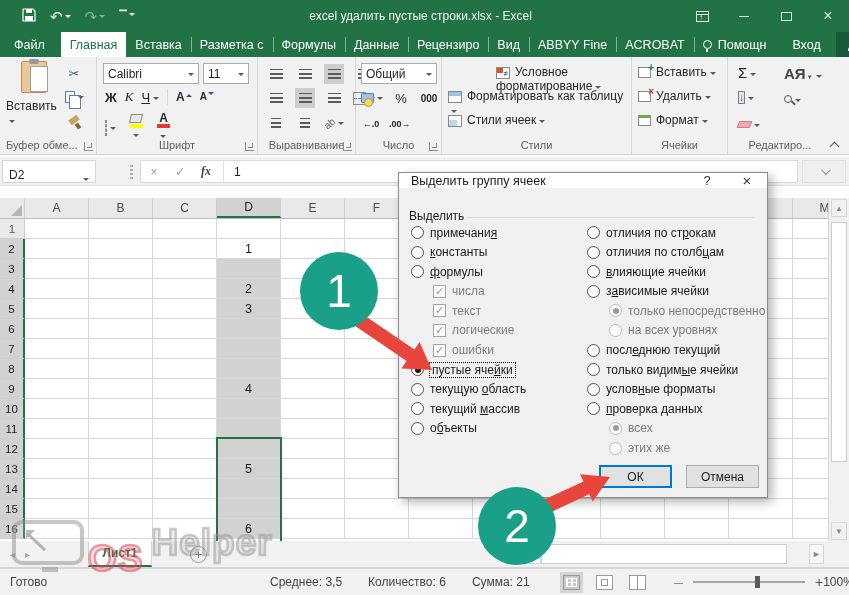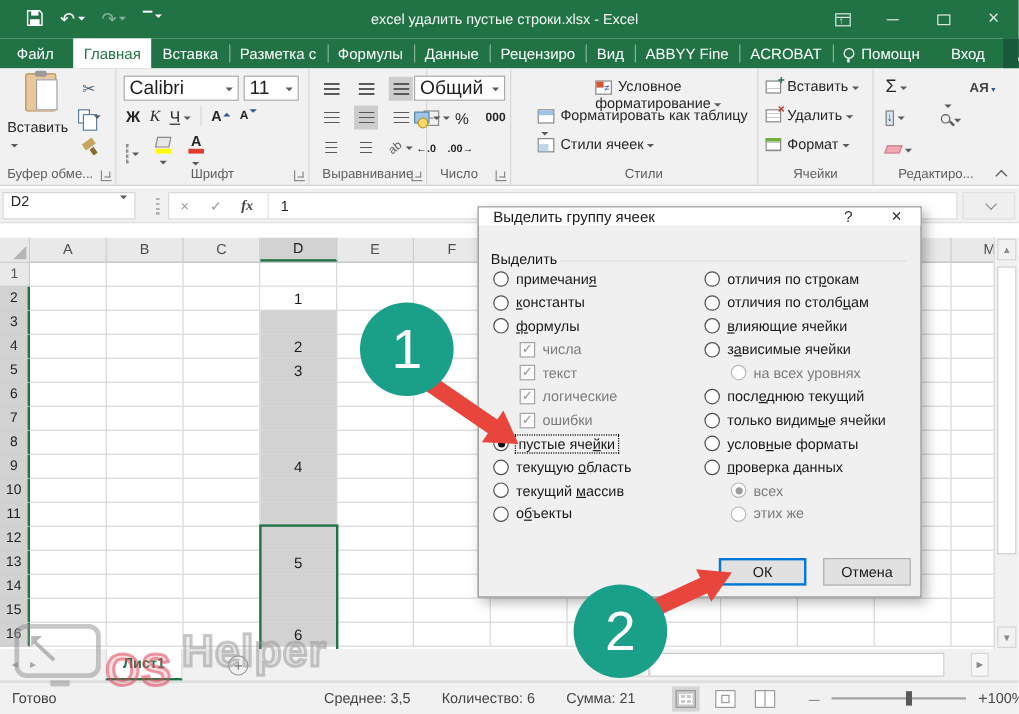--- a/index.html
+++ b/index.html
@@ -36,21 +36,21 @@
   .person-ic::before { content:""; position:absolute; left:3px; top:0; width:5px; height:5px; border:1.2px solid #fff; border-radius:50%; }
   .person-ic::after { content:""; position:absolute; left:1px; top:6px; width:9px; height:5px; border:1.2px solid #fff; border-bottom:none; border-radius:6px 6px 0 0; }
 
   
   .ribbon { position:absolute; left:0; top:57px; width:849px; height:98px; background:#f1f1f1; border-bottom:1px solid #d2d0ce; }
   .rgroup { position:absolute; top:0; height:97px; border-right:1px solid #d8d8d8; }
   .glabel { position:absolute; bottom:3px; left:0; right:0; text-align:center; font-size:11px; color:#605e5c; white-space:nowrap; }
   .launcher { position:absolute; bottom:3px; right:3px; width:9px; height:9px; border-left:1px solid #8a8a8a; border-bottom:1px solid #8a8a8a; }
   .launcher::after { content:""; position:absolute; right:1px; top:1px; width:4px; height:4px; border-right:1px solid #8a8a8a; border-bottom:1px solid #8a8a8a; }
   .dd::after { content:""; display:inline-block; width:0; height:0; border:3.5px solid transparent; border-top-color:#5a5a5a; vertical-align:middle; margin-left:3px; transform:translateY(2px); }
-  .combo { background:#fff; border:1px solid #ababab; height:21px; display:flex; align-items:center; padding:0 4px; font-size:16px; color:#1f1f1f; justify-content:space-between; }
+  .combo { background:#fff; border:1px solid #ababab; height:21px; display:flex; align-items:center; padding:0 4px; font-size:12px; color:#1f1f1f; justify-content:space-between; }
   .combo::after { content:""; width:0; height:0; border:3.5px solid transparent; border-top-color:#5a5a5a; transform:translateY(2px); }
   .rbtn { display:inline-flex; align-items:center; justify-content:center; height:20px; min-width:20px; color:#262626; }
   .pressed { background:#cdcdcd; }
   
   .paste { position:absolute; left:6px; top:4px; width:56px; height:78px; display:flex; flex-direction:column; align-items:center; }
   .clipboard { width:26px; height:32px; background:#e8c89a; border:1px solid #b98e57; border-radius:2px; position:relative; }
   .clipboard::before { content:""; position:absolute; left:7px; top:-3px; width:10px; height:5px; background:#9a9a9a; border-radius:2px; }
   .clipboard::after { content:""; position:absolute; left:8px; top:4px; width:16px; height:24px; background:#fff; border:1px solid #a0a0a0; }
   .scissors-ic::before { content:"✂"; font-size:13px; color:#4a6785; }
   .copy-ic { width:10px; height:12px; border:1px solid #5f7d9c; background:#fff; position:relative; }
@@ -75,28 +75,28 @@
   .styl-ic.ft::before { content:""; position:absolute; left:0; top:0; right:0; height:4px; background:#9dc3e6; }
   .styl-ic.cs::before { content:""; position:absolute; left:0; bottom:0; width:8px; height:6px; background:#bdd7ee; }
   .cells-ic { width:13px; height:11px; border:1px solid #8a8a8a; background:repeating-linear-gradient(to bottom,#fff 0 2.5px,#c9c9c9 2.5px 3px); position:relative; }
   .cells-ic.ins::after { content:"+"; position:absolute; right:-4px; top:-6px; color:#217346; font-weight:700; font-size:10px; }
   .cells-ic.del::after { content:"×"; position:absolute; right:-4px; top:-6px; color:#c0392b; font-weight:700; font-size:10px; }
   .cells-ic.fmt::after { content:""; position:absolute; left:-1px; top:-1px; right:-1px; height:3px; background:#70ad47; }
   .fill-ic { width:13px; height:13px; border:1px solid #7f7f7f; background:#dce6f1; text-align:center; font-size:10px; line-height:12px; color:#2b579a; }
   .mag-ic { width:8px; height:8px; border:1.5px solid #5a5a5a; border-radius:50%; position:relative; }
   .mag-ic::after { content:""; position:absolute; left:6px; top:6px; width:5px; height:1.5px; background:#5a5a5a; transform:rotate(45deg); }
   .eraser-ic { width:13px; height:7px; background:#f2a7b3; border:1px solid #c97f8d; transform:skewX(-20deg); }
-  .sort-ic { font-size:11px; font-weight:700; color:#444; line-height:1;margin-left:24px; }
+  .sort-ic { font-size:15px; font-weight:700; color:#444; line-height:1; }
   .sort-ic::after { content:"▼"; font-size:6px; color:#2b579a; margin-left:1px; }
   .collapse-ic { position:absolute; right:10px; bottom:6px; width:8px; height:8px; }
   .collapse-ic::before { content:""; position:absolute; left:0; top:3px; width:6px; height:6px; border-left:1.5px solid #5a5a5a; border-top:1.5px solid #5a5a5a; transform:rotate(45deg); }
 
   
   .fbar { position:absolute; left:0; top:157px; width:849px; height:29px; background:#f1f1f1; border-bottom:1px solid #e1e1e1; }
-  .namebox { position:absolute; left:2px; top:3px; width:111px; height:23px; background:#fff; border:1px solid #d4d4d4; display:flex; align-items:flex-start; padding:0 6px; justify-content:space-between; }
+  .namebox { position:absolute; left:2px; top:3px; width:94px; height:23px; background:#fff; border:1px solid #d4d4d4; display:flex; align-items:flex-end; padding:0 6px; justify-content:space-between; }
   .namebox::after { content:""; width:0; height:0; border:3.5px solid transparent; border-top-color:#5a5a5a; transform:translateY(2px); }
   .fdots { position:absolute; left:130px; top:8px; width:3px; height:14px; background:repeating-linear-gradient(to bottom,#b0b0b0 0 2px, transparent 2px 4px); }
   .fwhite { position:absolute; left:140px; top:3px; width:658px; height:23px; background:#fff; border:1px solid #d9d9d9; display:flex; align-items:center; }
   .fbtn { width:26px; text-align:center; color:#9a9a9a; font-size:12px; }
   .fx { font-style:italic; font-family:"Liberation Serif", serif; color:#444; font-weight:700; }
   .fdivider { width:1px; height:23px; background:#e0e0e0; margin:0 4px; }
   .fvalue { padding-left:6px; color:#1f1f1f; }
   .fexpand { position:absolute; right:3px; top:3px; width:44px; height:23px; background:#efefef; border:1px solid #e0e0e0; display:flex; align-items:center; justify-content:center; }
   .fexpand::after { content:""; width:6px; height:6px; border-right:1.5px solid #8a8a8a; border-bottom:1.5px solid #8a8a8a; transform:rotate(45deg) translateY(-2px); }
 
@@ -325,21 +325,21 @@
           <span class="lines-ic short"></span>
         </span>
       <span class="rbtn dd">
           <span style="transform:rotate(-40deg); font-size:10px; color:#595959;">ab</span>
         </span>
     </div>
     <div class="glabel">Выравнивание</div>
     <span class="launcher"></span>
   </div>
 
-  <div class="rgroup" style="left:340px; width:86px;">
+  <div class="rgroup" style="left:356px; width:86px;">
     <div class="combo abs" style="left:5px; top:6px; width:76px;">
         <span>Общий</span>
       </div>
     <div class="abs" style="left:5px; top:31px; display:flex; gap:8px; align-items:center;">
       <span class="rbtn dd">
           <span class="coin-ic"></span>
         </span>
       <span class="rbtn" style="font-size:13px;">%</span>
       <span class="rbtn" style="font-size:10px; font-weight:700;">000</span>
     </div>
@@ -782,20 +782,24 @@
       </div>
     <div class="opt">
         <span class="rad"></span>
         <span><span></span><u>в</u><span>лияющие ячейки</span></span>
       </div>
     <div class="opt">
         <span class="rad"></span>
         <span><span>з</span><u>а</u><span>висимые ячейки</span></span>
       </div>
     <div class="opt indent gray">
+        <span class="rad dis on"></span>
+        <span>только непосредственно</span>
+      </div>
+    <div class="opt indent gray">
         <span class="rad dis"></span>
         <span>на всех уровнях</span>
       </div>
     <div class="opt">
         <span class="rad"></span>
         <span><span>посл</span><u>е</u><span>днюю текущий</span></span>
       </div>
     <div class="opt">
         <span class="rad"></span>
         <span><span>только видим</span><u>ы</u><span>е ячейки</span></span>

